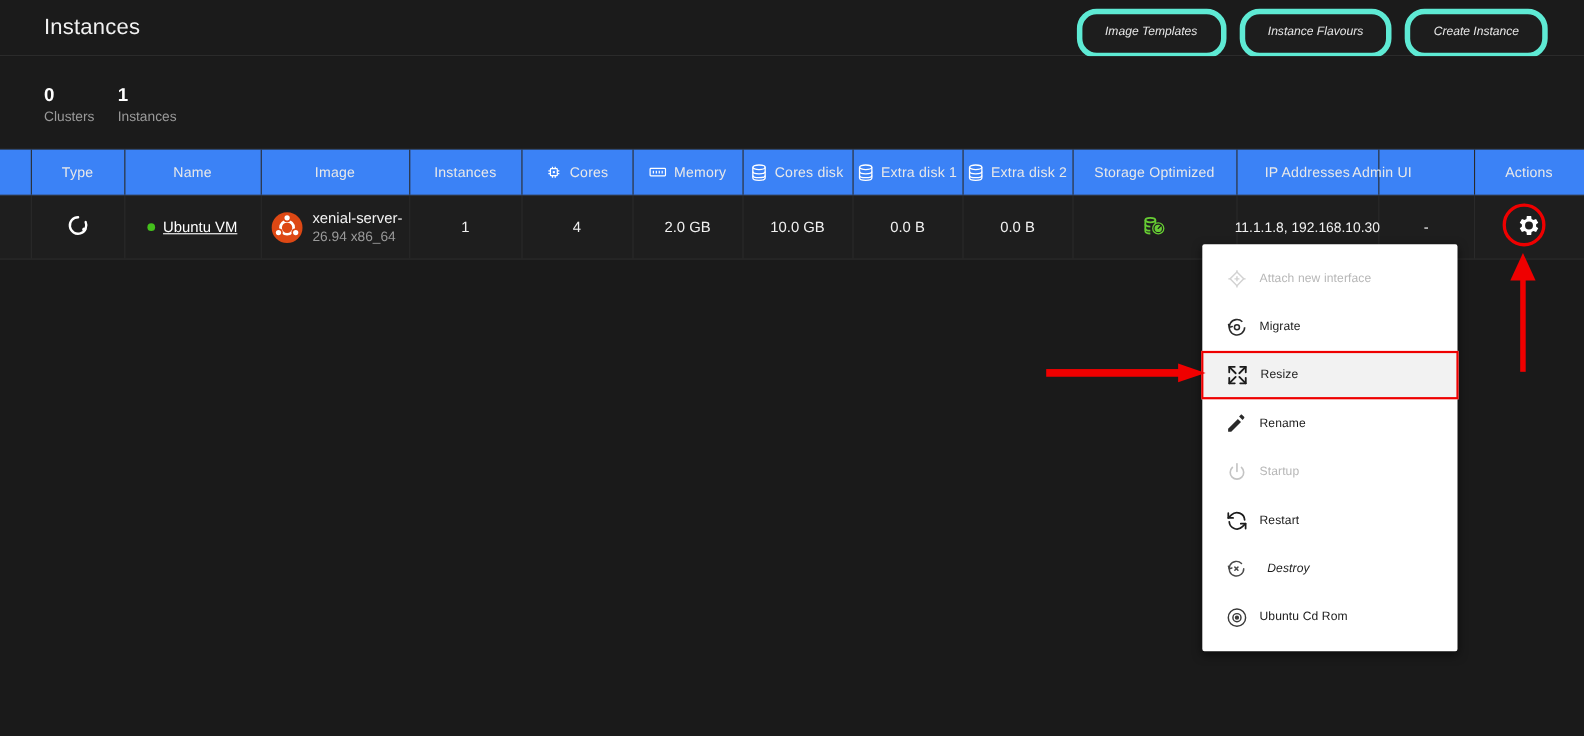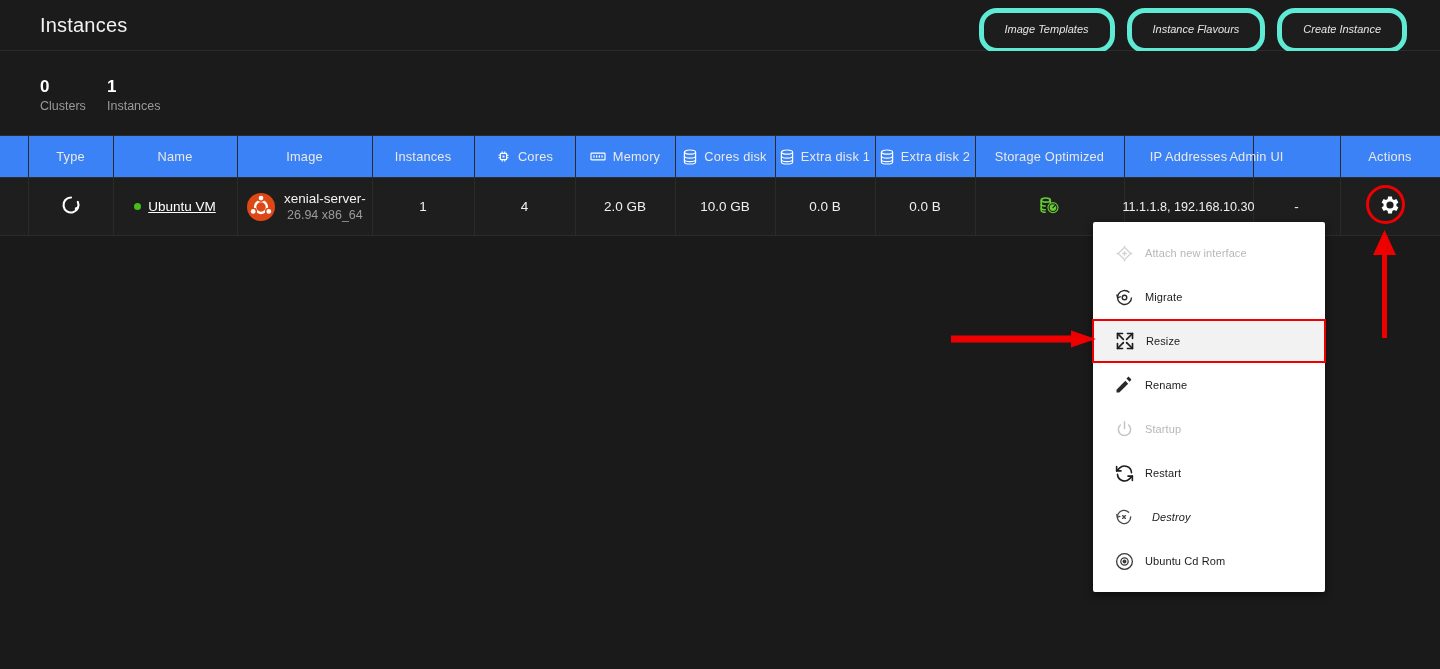--- a/index.html
+++ b/index.html
@@ -153,21 +153,21 @@
     padding-left: 10px;
     gap: 9px;
   }
   .ubuntu-logo {
     width: 28px; height: 28px;
     border-radius: 50%;
     background: #dd4814;
     flex: none;
     position: relative;
   }
-  .imgtext { line-height: 16px; text-align: center; }
+  .imgtext { line-height: 16px; }
   .imgtext .l1 { font-size: 13.5px; color: #f2f2f2; }
   .imgtext .l2 { font-size: 12.5px; color: #9b9b9b; }
 
   
   #menu {
     position: absolute;
     left: 1093px; top: 222px;
     width: 232px;
     background: #ffffff;
     border-radius: 2px;

